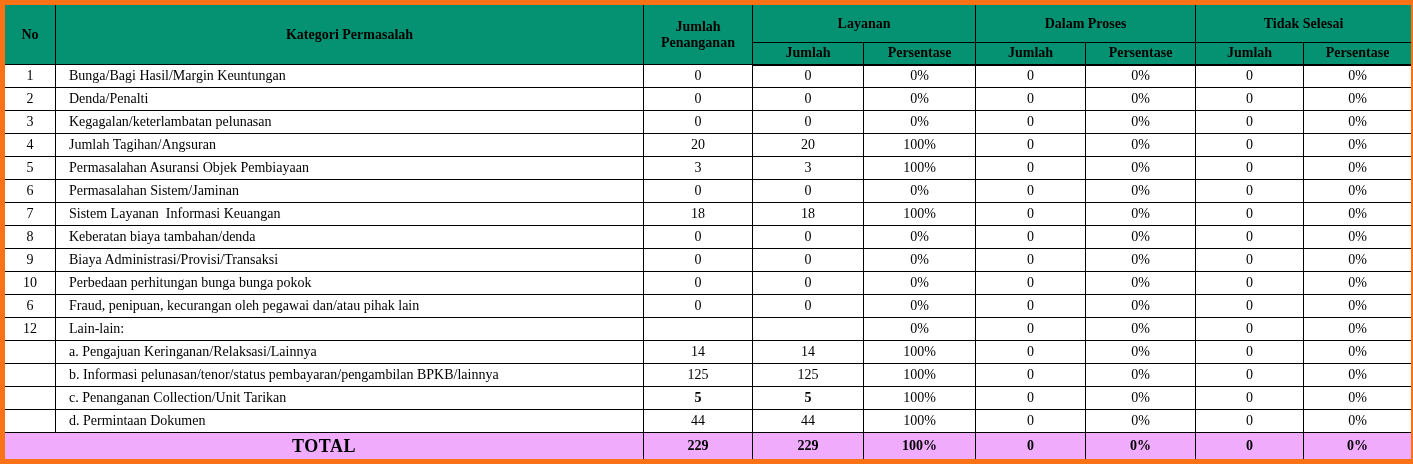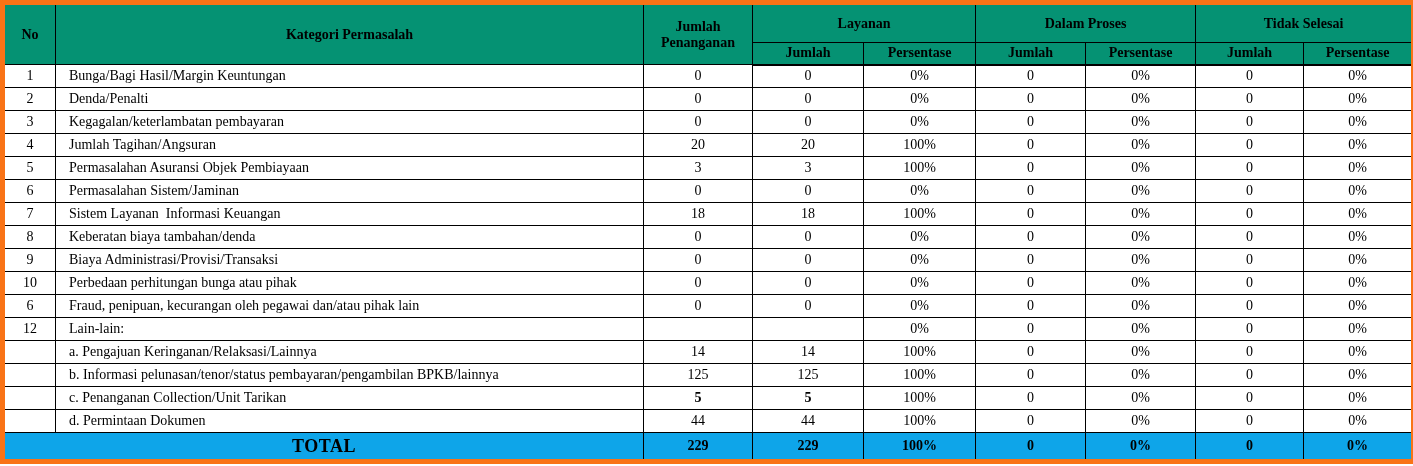--- a/index.html
+++ b/index.html
@@ -39,21 +39,21 @@
   tbody td.cat {
     text-align: left;
     padding-left: 13px;
     white-space: pre-wrap;
   }
   td.gl, th.gl { border-left: 2px solid #000; }
   td.b { font-weight: bold; }
   
   tfoot tr { height: 29px; }
   tfoot td {
-    background: #0ea5e9;
+    background: #f0abfc;
     color: #ffffff;
     font-weight: bold;
     border-top: 2px solid #000;
     font-size: 14.5px;
   }
   tfoot td.total-label { font-size: 18px; letter-spacing: 0.5px; }
 </style>
 </head>
 <body>
 
@@ -105,21 +105,21 @@
         <td>0</td>
         <td class="gl">0</td>
         <td>0%</td>
         <td class="gl">0</td>
         <td>0%</td>
         <td class="gl">0</td>
         <td>0%</td>
       </tr>
       <tr>
         <td>3</td>
-        <td class="cat">Kegagalan/keterlambatan pembayaran</td>
+        <td class="cat">Kegagalan/keterlambatan pelunasan</td>
         <td>0</td>
         <td class="gl">0</td>
         <td>0%</td>
         <td class="gl">0</td>
         <td>0%</td>
         <td class="gl">0</td>
         <td>0%</td>
       </tr>
       <tr>
         <td>4</td>
@@ -182,21 +182,21 @@
         <td>0</td>
         <td class="gl">0</td>
         <td>0%</td>
         <td class="gl">0</td>
         <td>0%</td>
         <td class="gl">0</td>
         <td>0%</td>
       </tr>
       <tr>
         <td>10</td>
-        <td class="cat">Perbedaan perhitungan bunga atau pihak</td>
+        <td class="cat">Perbedaan perhitungan bunga bunga pokok</td>
         <td>0</td>
         <td class="gl">0</td>
         <td>0%</td>
         <td class="gl">0</td>
         <td>0%</td>
         <td class="gl">0</td>
         <td>0%</td>
       </tr>
       <tr>
         <td>6</td>

